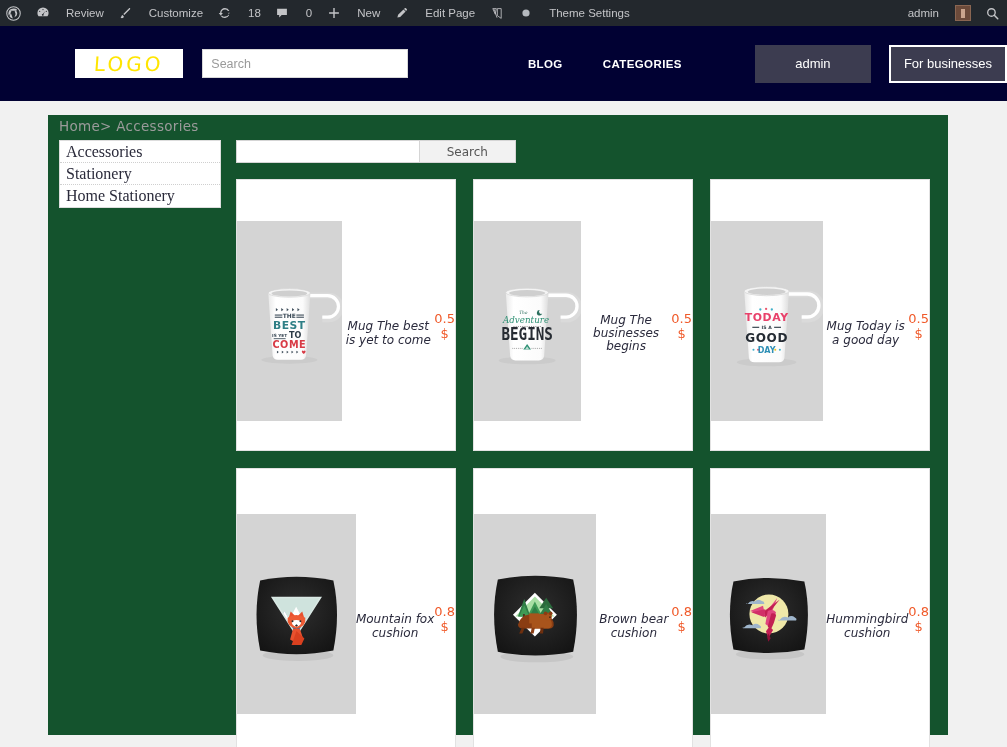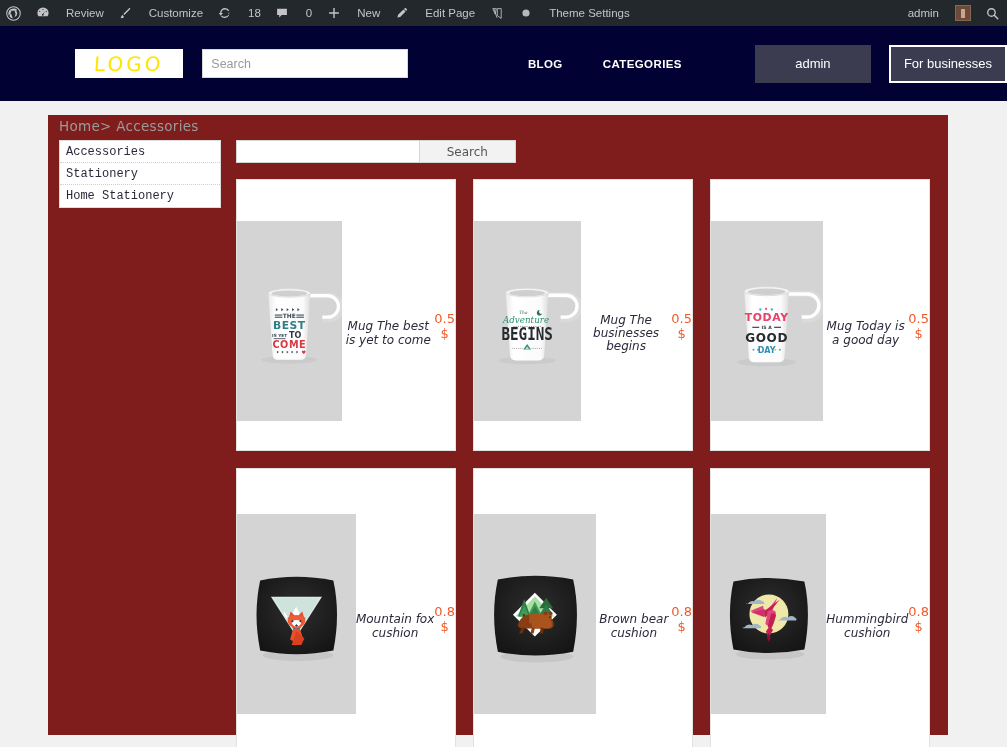--- a/index.html
+++ b/index.html
@@ -90,39 +90,39 @@
   #btn-business { width: 122px; margin-left: 18px; border: 2px solid #ffffff; }
 
   
   #page {
     position: relative; width: 100%; height: 646px;
     background: #f1f1f1;
   }
   #container {
     position: absolute; left: 48px; top: 14px;
     width: 900px; height: 620px;
-    background: #7f1d1d;
+    background: #14532d;
   }
   #breadcrumb {
     position: absolute; left: 11px; top: 3px;
     font-family: "DejaVu Sans", sans-serif;
     font-size: 13.5px; color: #9b9b9b;
     letter-spacing: .3px;
   }
   #sidebar {
     position: absolute; left: 11px; top: 25px;
     width: 162px;
     border: 1px solid #dddddd;
     background: #fff;
   }
   .cat-item {
     height: 22px; line-height: 22px;
     padding-left: 6px;
-    font-family: Liberation Mono, monospace;
-    font-size: 12px; color: #2a2a3a;
+    font-family: Liberation Serif, serif;
+    font-size: 16px; color: #2a2a3a;
     border-bottom: 1px dotted #cfcfcf;
     cursor: pointer;
     white-space: nowrap;
   }
   .cat-item:last-child { border-bottom: none; }
 
   #content {
     position: absolute; left: 188px; top: 25px;
     width: 700px;
   }

